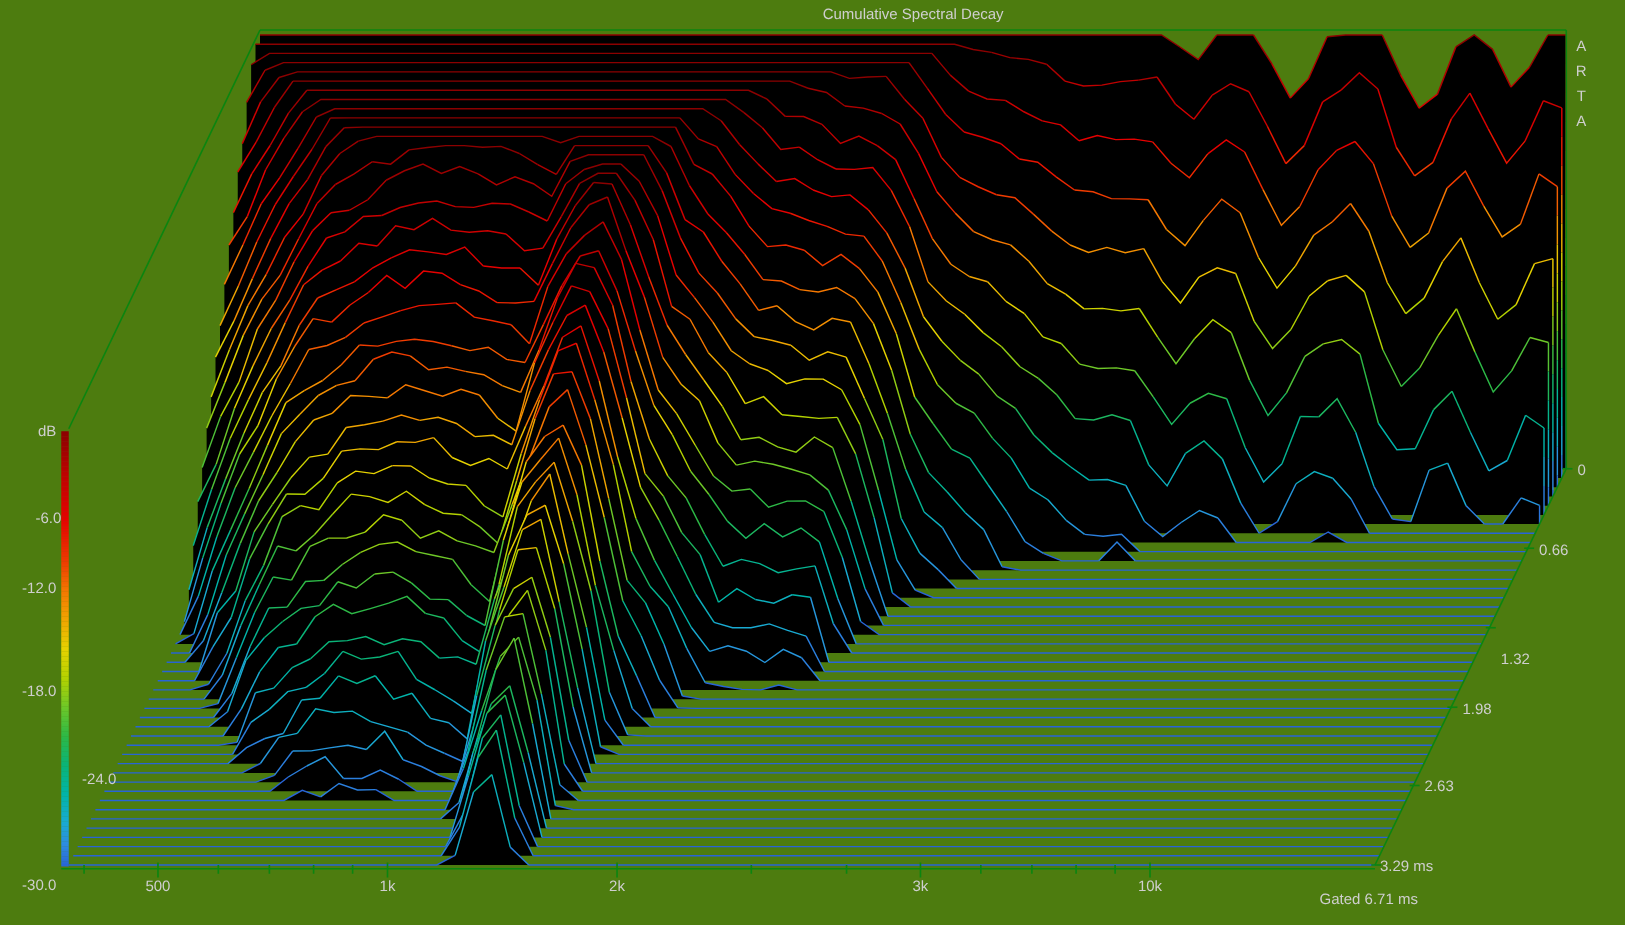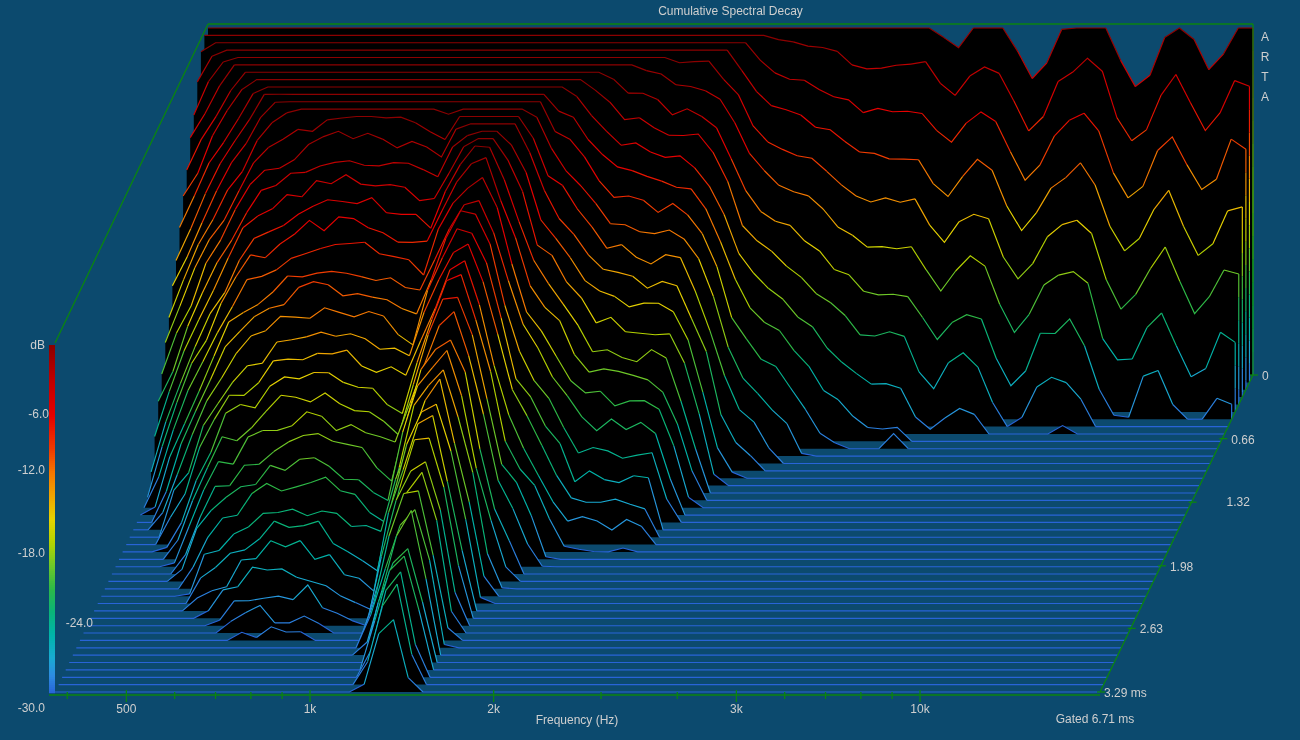--- a/index.html
+++ b/index.html
@@ -1,16 +1,16 @@
 <!DOCTYPE html>
 <html><head>
 <meta charset="utf-8">
 <style>
   html,body{margin:0;padding:0;background:#000;}
-  .stage{position:relative;width:1300px;height:740px;background:#0c4a6e;overflow:hidden;
+  .stage{position:relative;width:1300px;height:740px;background:#4d7c0f;overflow:hidden;
          font-family:"Liberation Sans",sans-serif;}
   .stage svg{position:absolute;left:0;top:0;}
   .lbl{position:absolute;color:#cfcfcf;font-size:12px;line-height:14px;white-space:nowrap;}
   .center{text-align:center;}
   .right{text-align:right;}
 </style>
 </head>
 <body>
 
 <div class="stage">
@@ -1379,38 +1379,37 @@
         <line x1="1157.920972644377" y1="565.7781155015198" x2="1165.920972644377" y2="565.7781155015198"></line>
         <line x1="1127.693009118541" y1="628.4072948328267" x2="1135.693009118541" y2="628.4072948328267"></line>
         <line x1="1097" y1="692" x2="1105" y2="692"></line>
       </g>
     </svg>
 
   <div class="lbl center" style="left:208px;top:4px;width:1045px;">Cumulative Spectral Decay</div>
 
   <div class="lbl right" style="left:0;top:338px;width:45px;">dB</div>
 
-  <div class="lbl center" style="left:277px;top:713px;width:600px;">Frequency (Hz)</div>
 
   <div class="lbl center" style="left:1000px;top:712px;width:190px;">Gated 6.71 ms</div>
 
   <div id="watermark"></div>
 <div class="lbl right" style="left: 4px; top: 407.4px; width: 45px;">-6.0</div>
     <div class="lbl right" style="left: 0px; top: 463px; width: 45px;">-12.0</div>
     <div class="lbl right" style="left: 0px; top: 546.2px; width: 45px;">-18.0</div>
     <div class="lbl right" style="left: 0px; top: 615.6px; width: 45px; padding-left: 48px;">-24.0</div>
     <div class="lbl right" style="left: 0px; top: 685px; width: 45px; margin-top: 16px;">-30.0</div>
     <div class="lbl center" style="left: 96.3717px; top: 702px; width: 60px;">500</div>
     <div class="lbl center" style="left: 280px; top: 702px; width: 60px;">1k</div>
     <div class="lbl center" style="left: 463.628px; top: 702px; width: 60px;">2k</div>
     <div class="lbl center" style="left: 706.372px; top: 702px; width: 60px;">3k</div>
     <div class="lbl center" style="left: 890px; top: 702px; width: 60px;">10k</div>
     <div class="lbl " style="left: 1262px; top: 369px;">0</div>
     <div class="lbl " style="left: 1231.31px; top: 432.593px;">0.66</div>
-    <div class="lbl " style="left: 1200.61px; top: 495px; margin-left: 26px;">1.32</div>
+    <div class="lbl " style="left: 1200.61px; top: 520px;">1.32</div>
     <div class="lbl " style="left: 1169.92px; top: 559.778px;">1.98</div>
     <div class="lbl " style="left: 1139.69px; top: 622.407px;">2.63</div>
     <div class="lbl " style="left: 1104px; top: 686px;">3.29 ms</div>
     <div class="lbl center" style="left: 1257px; top: 30px; width: 16px;">A</div>
     <div class="lbl center" style="left: 1257px; top: 50px; width: 16px;">R</div>
     <div class="lbl center" style="left: 1257px; top: 70px; width: 16px;">T</div>
     <div class="lbl center" style="left: 1257px; top: 90px; width: 16px;">A</div>
   </div>
 
 </body></html>

